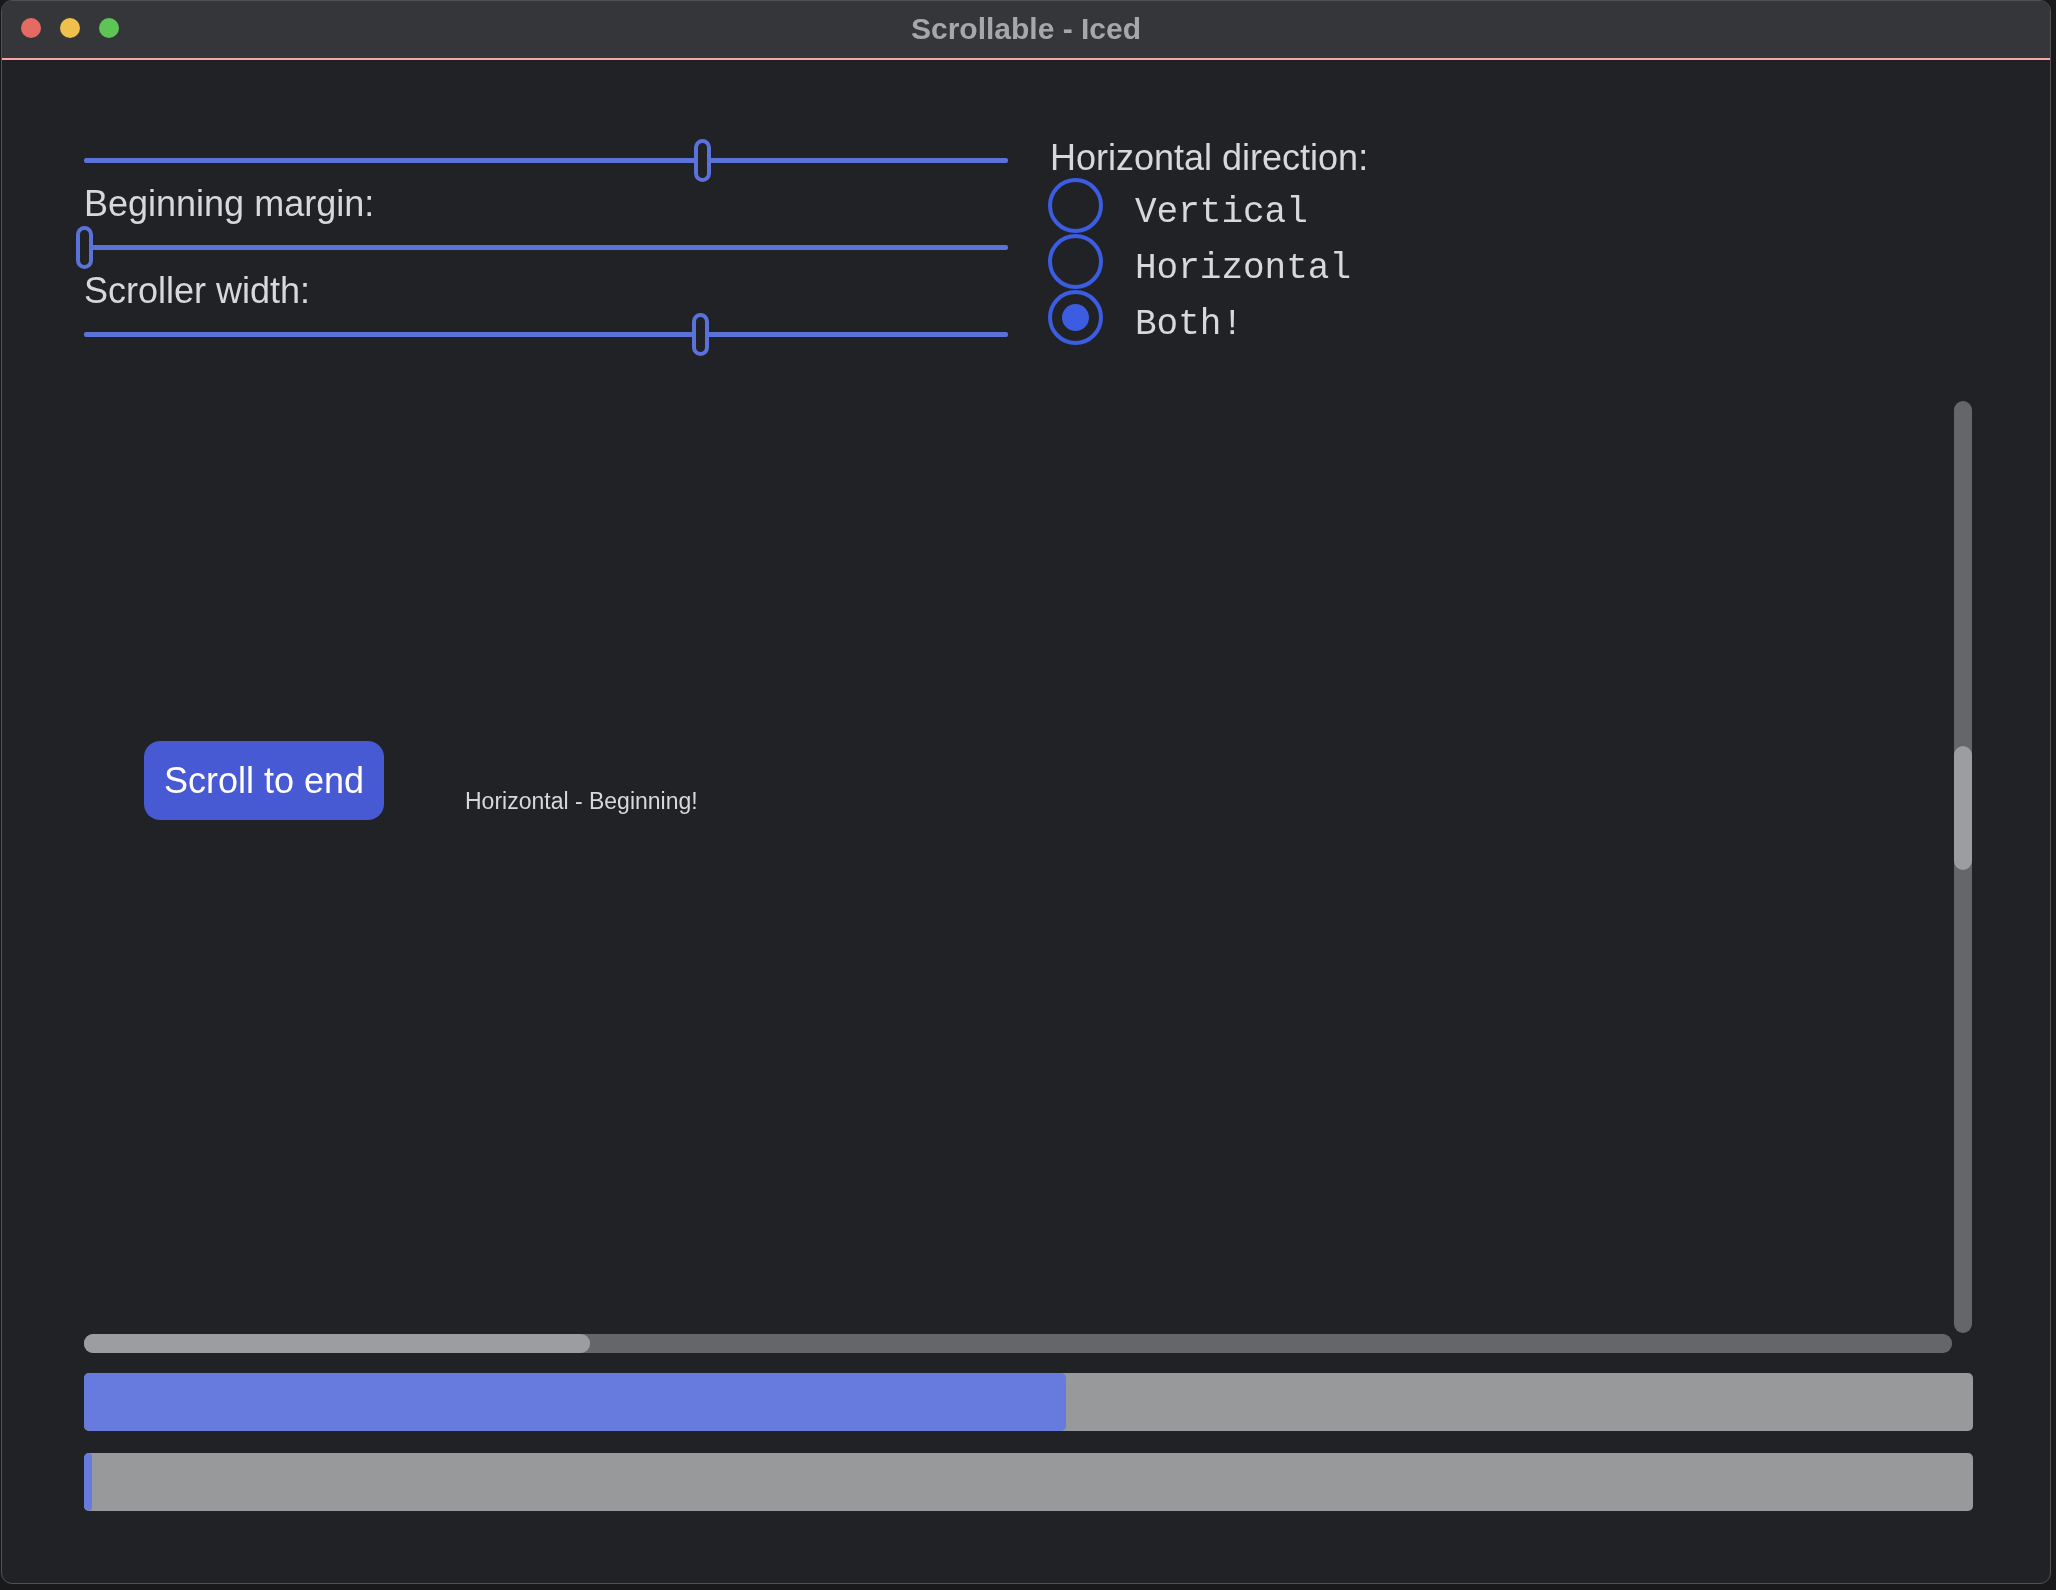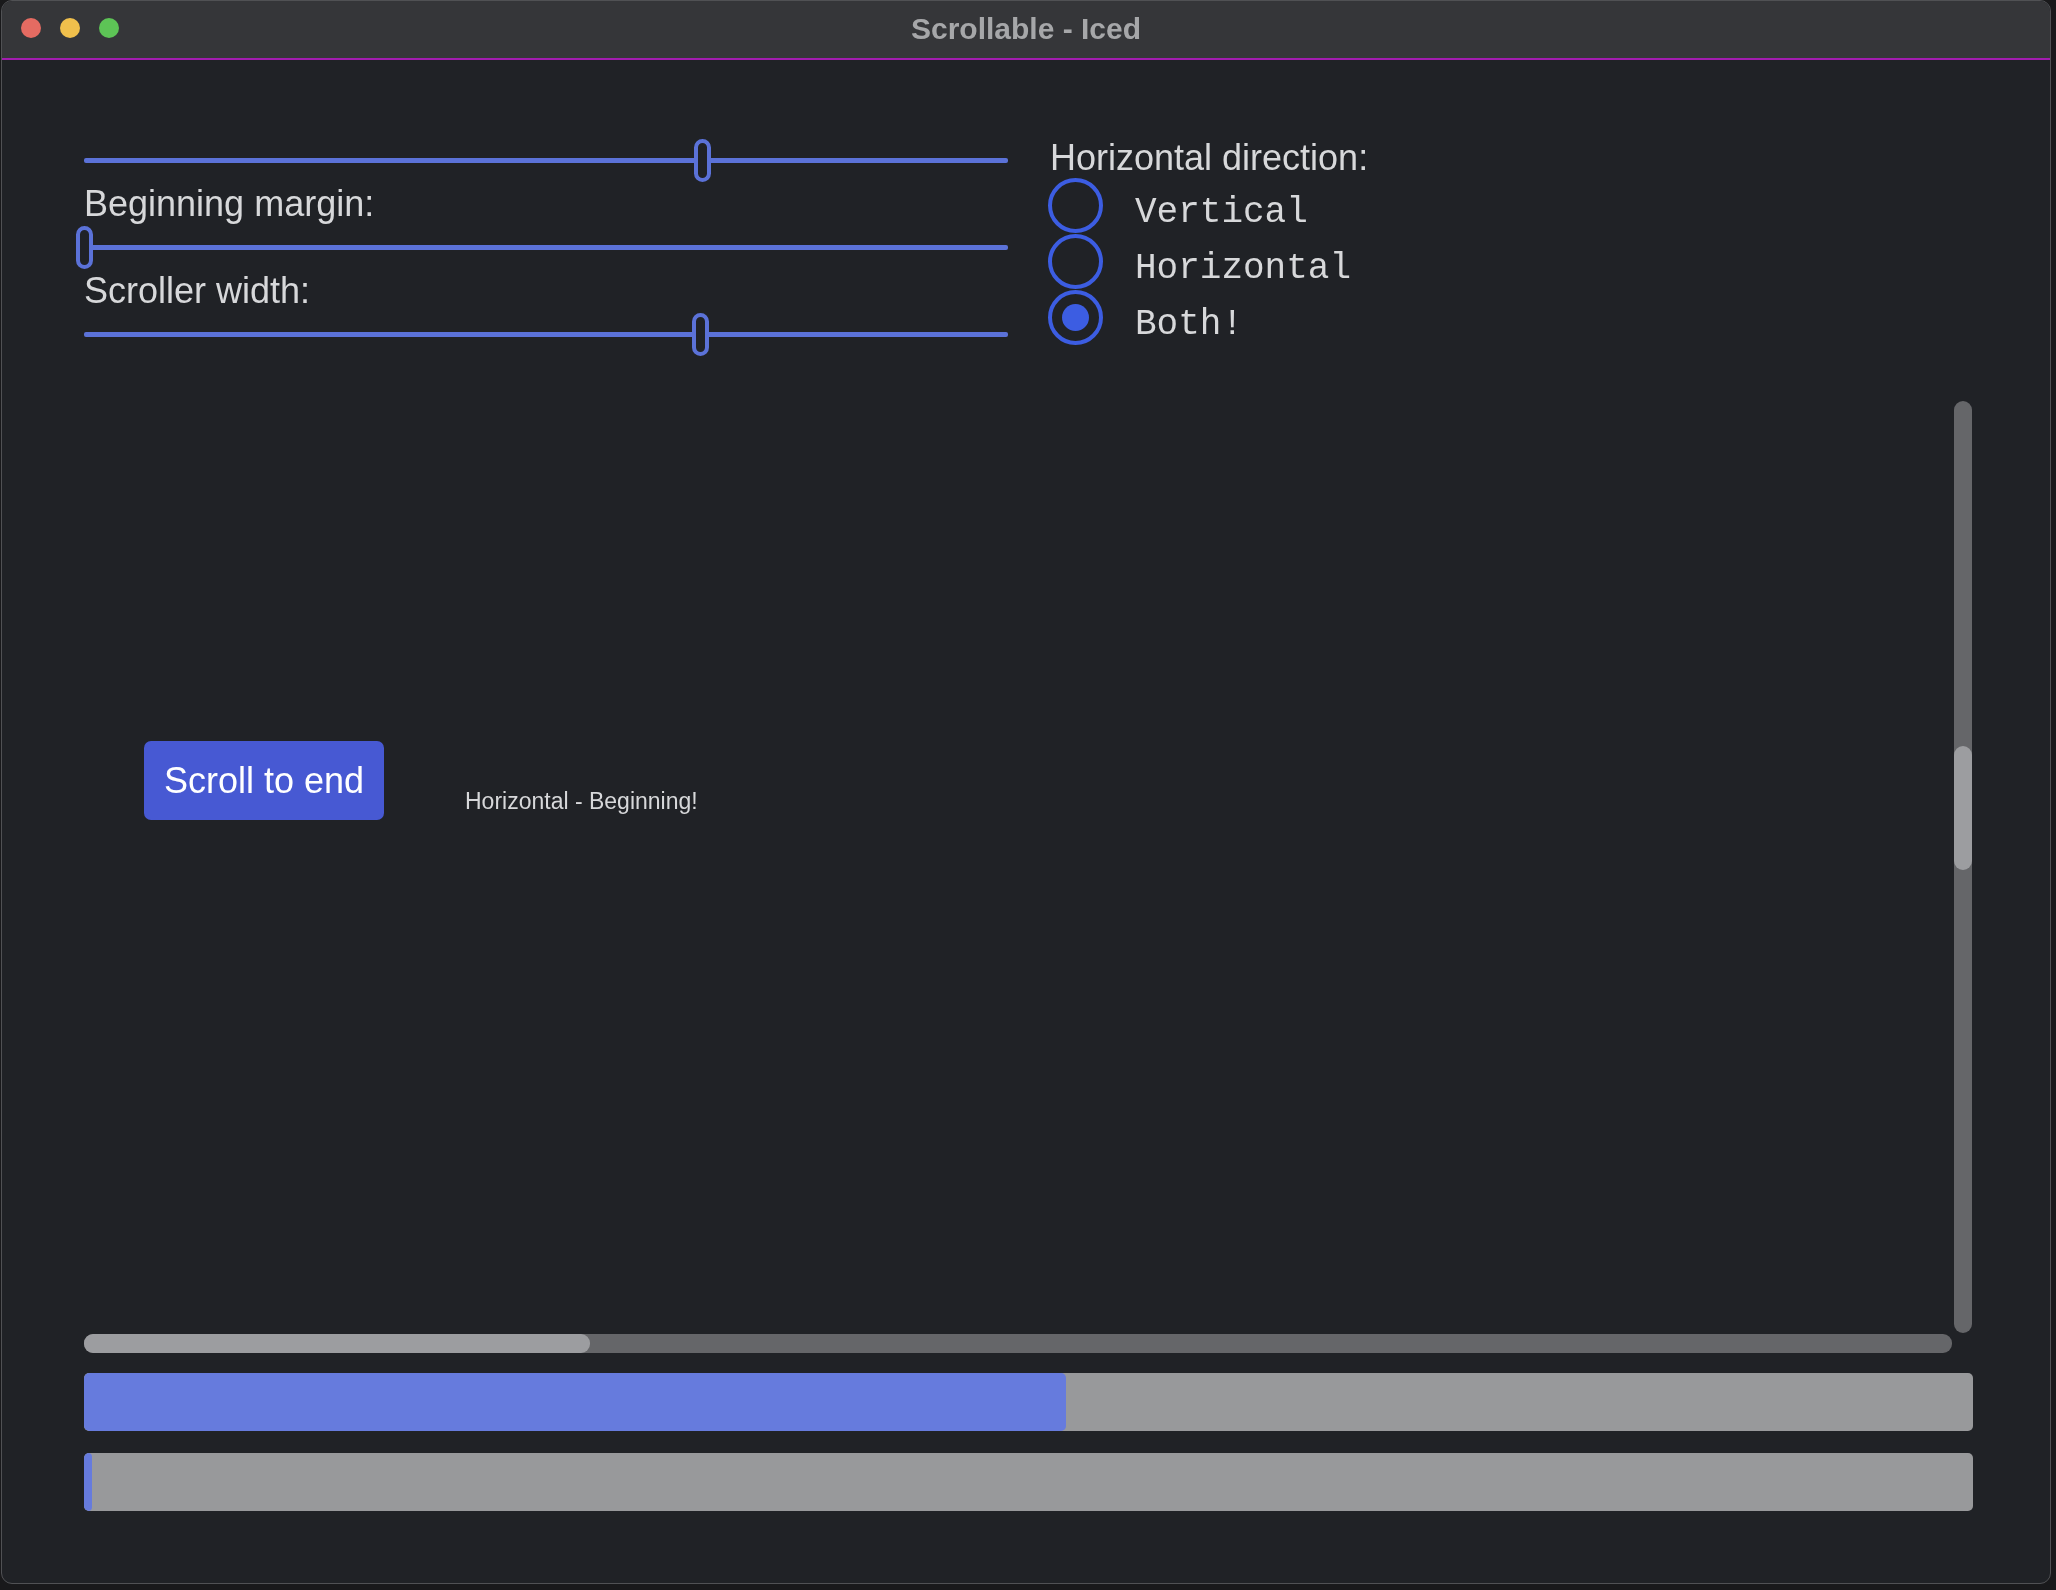--- a/index.html
+++ b/index.html
@@ -16,21 +16,21 @@
     background: var(--background, #202226);
     border-radius: 11px;
     border: 1px solid #505154;
     box-sizing: border-box;
     overflow: hidden;
   }
   .titlebar {
     position: absolute; left: 0; top: 0; right: 0;
     height: 57px;
     background: var(--titlebar, #353639);
-    border-bottom: 2px solid #a21caf;
+    border-bottom: 2px solid #fca5a5;
   }
   .light { position: absolute; top: 17px; width: 20px; height: 20px; border-radius: 50%; }
   .light.red    { left: 19px; background: var(--tl-close, #e56b62); }
   .light.yellow { left: 58px; background: var(--tl-minimize, #f0c04c); }
   .light.green  { left: 97px; background: var(--tl-zoom, #5dc456); }
   .title {
     position: absolute; left: 0; right: 0; top: 0;
     text-align: center; line-height: 56px;
     font-size: 30px; font-weight: bold;
     color: #a6a7a9;
@@ -68,21 +68,21 @@
   .radio-dot { width: 27px; height: 27px; border-radius: 50%; background: var(--radio-blue, #3c5de2); display: none; }
   .radio-row.selected .radio-dot { display: block; }
   .radio-label { margin-left: 32px; font-size: 36px; color: var(--text, #d7d8da); white-space: nowrap; }
 
   
   .scroll-btn {
     position: absolute; left: 142px; top: 740px;
     width: 240px; height: 79px;
     background: var(--button-blue, #4759d3);
     color: #ffffff; font-size: 36px; font-family: inherit;
-    border: none; border-radius: 7px;
+    border: none; border-radius: 16px;
     cursor: pointer;
   }
   .status-text {
     position: absolute; left: 463px; top: 779px;
     font-size: 23px; color: var(--text, #d7d8da); line-height: 42px;
     white-space: nowrap;
   }
 
   
   .vtrack {

